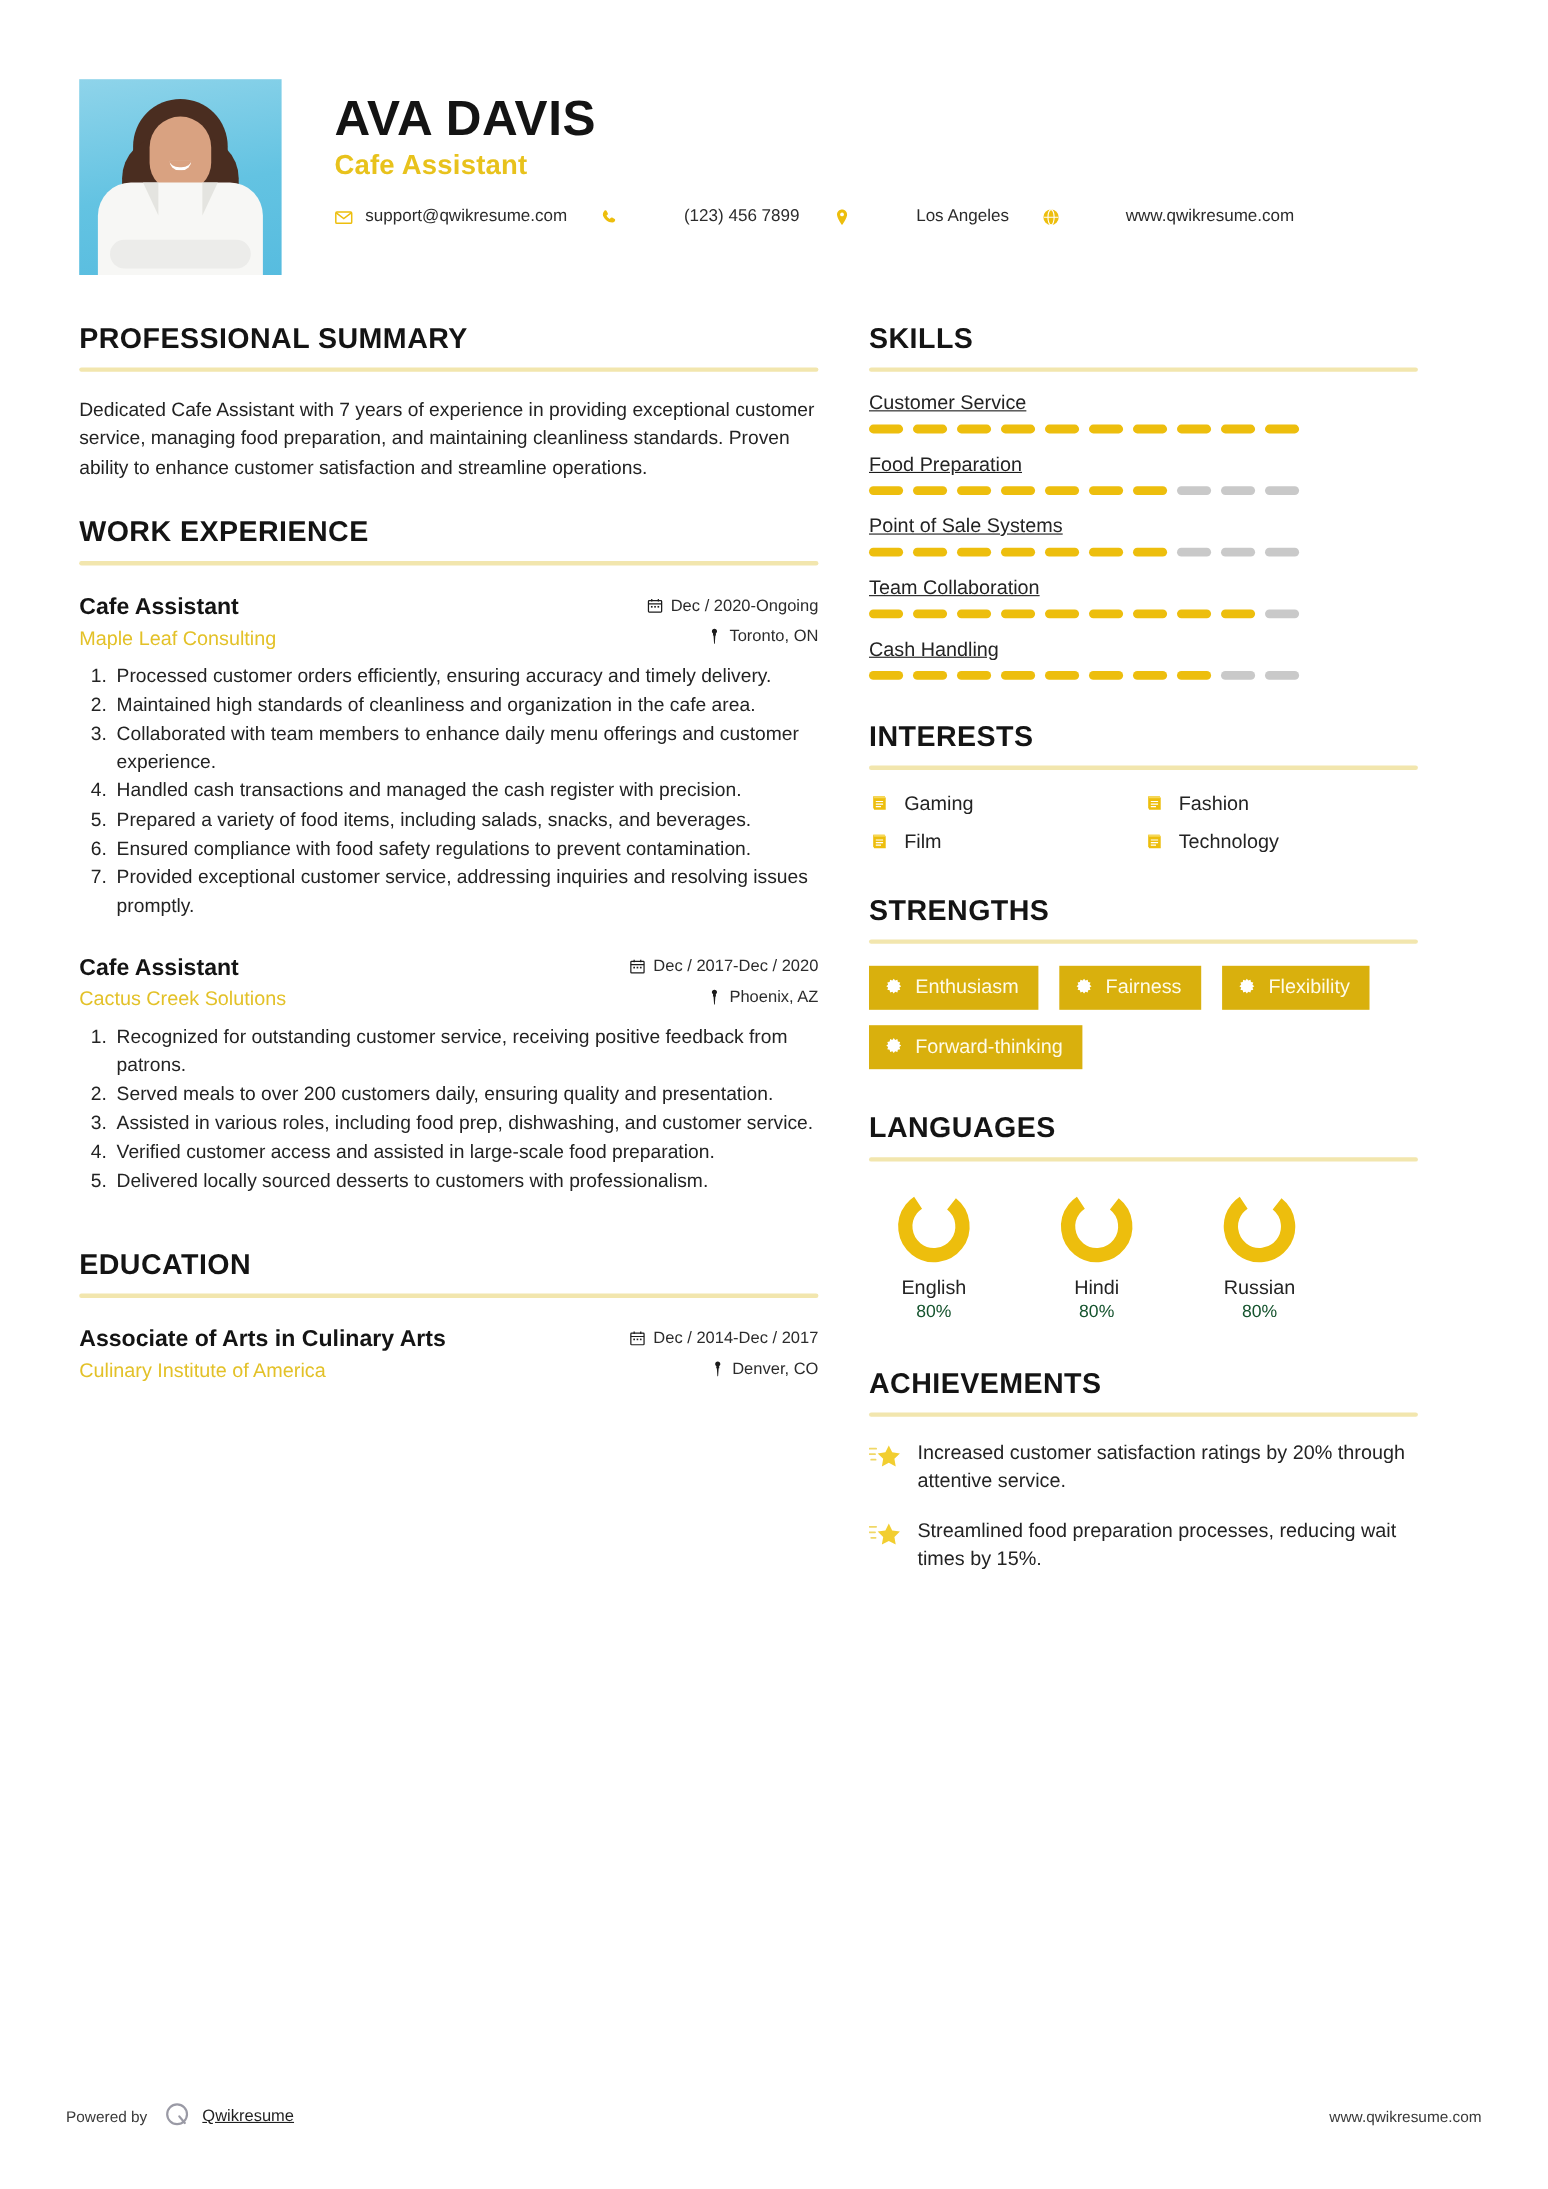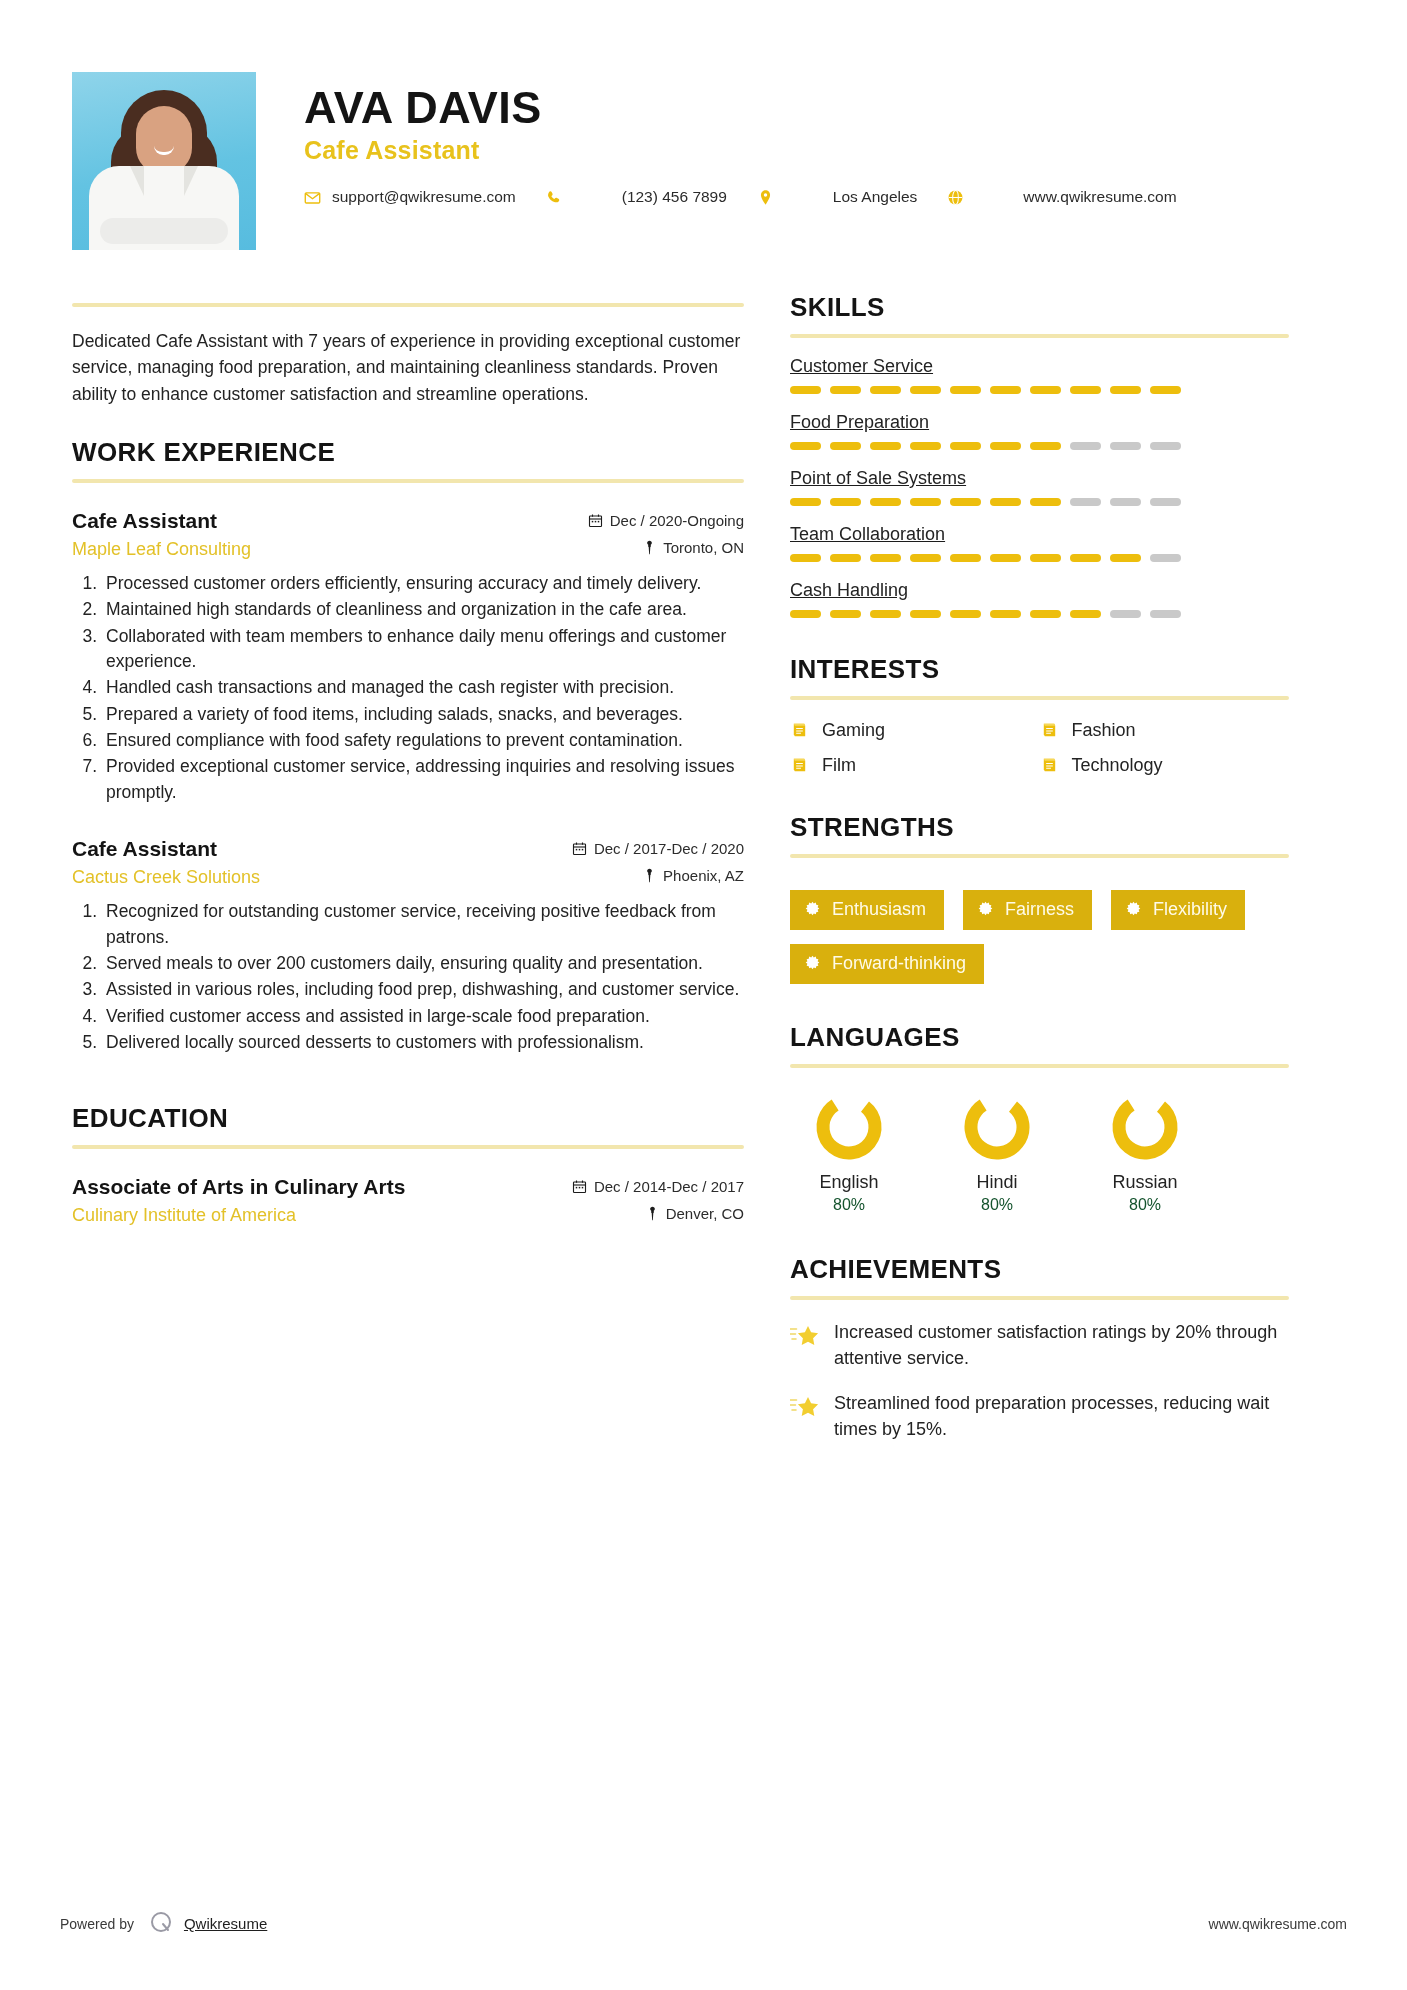--- a/index.html
+++ b/index.html
@@ -120,21 +120,21 @@
   .dash.on { background: #EDBE0D; }
 
   
   .interests-grid {
     display: grid; grid-template-columns: 1fr 1fr; row-gap: 14px; margin-top: 20px;
   }
   .interest { display: flex; align-items: center; font-size: 18px; color: #232323; }
   .interest .i-ico { margin-right: 13px; display:inline-flex; }
 
   
-  .strengths { display: flex; flex-wrap: wrap; gap: 14px 19px; margin-top: 32px; }
+  .strengths { display: flex; flex-wrap: wrap; gap: 14px 19px; margin-top: 20px; }
   .badge {
     display: inline-flex; align-items: center; background: #D9B00D; color: #fffbe8;
     font-size: 18px; padding: 9px 18px 10px 14px; white-space: nowrap;
   }
   .badge .b-ico { margin-right: 11px; display:inline-flex; }
 
   
   .langs { display: flex; gap: 30px; margin-top: 22px; }
   .lang { width: 118px; text-align: center; }
   .lang .donut { margin: 0 auto; display:block; }
@@ -221,20 +221,21 @@
 
       </div>
     </div>
   </div>
 
   <div class="cols">
 
     <div class="col-left">
 
       <div class="sec">
+        <div class="sec-title">PROFESSIONAL SUMMARY</div>
         <div class="sec-rule"></div>
         <div class="summary-text">Dedicated Cafe Assistant with 7 years of experience in providing exceptional customer service, managing food preparation, and maintaining cleanliness standards. Proven ability to enhance customer satisfaction and streamline operations.</div>
       </div>
 
       <div class="sec" style="margin-top:30px;">
         <div class="sec-title">WORK EXPERIENCE</div>
         <div class="sec-rule"></div>
 
         <div class="entry">
           <div class="entry-row">

